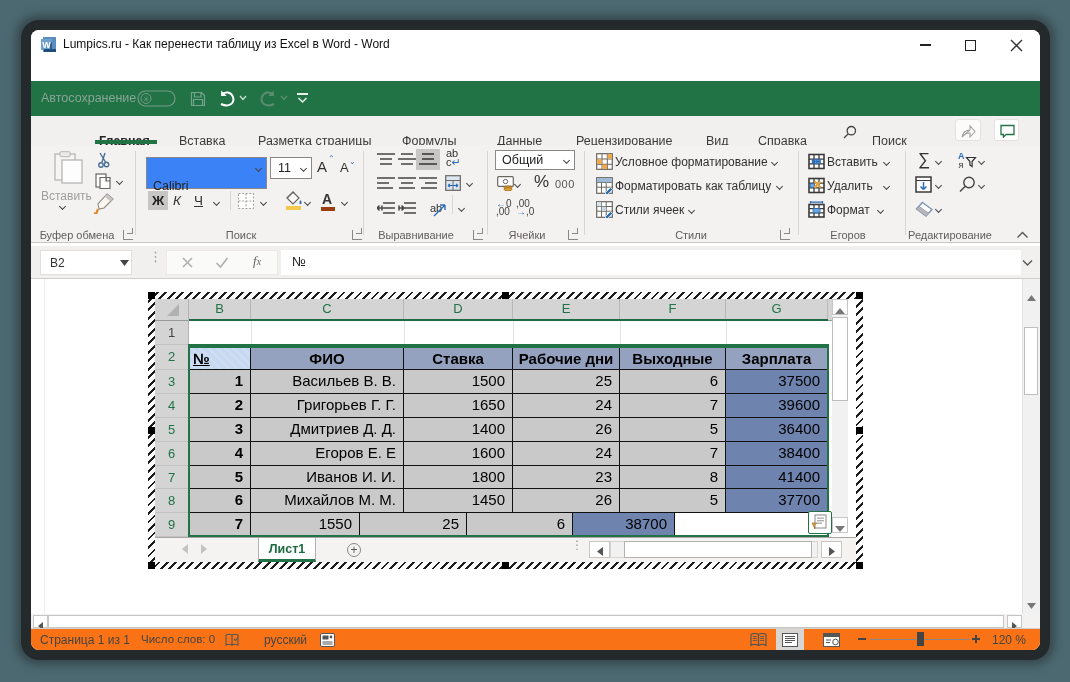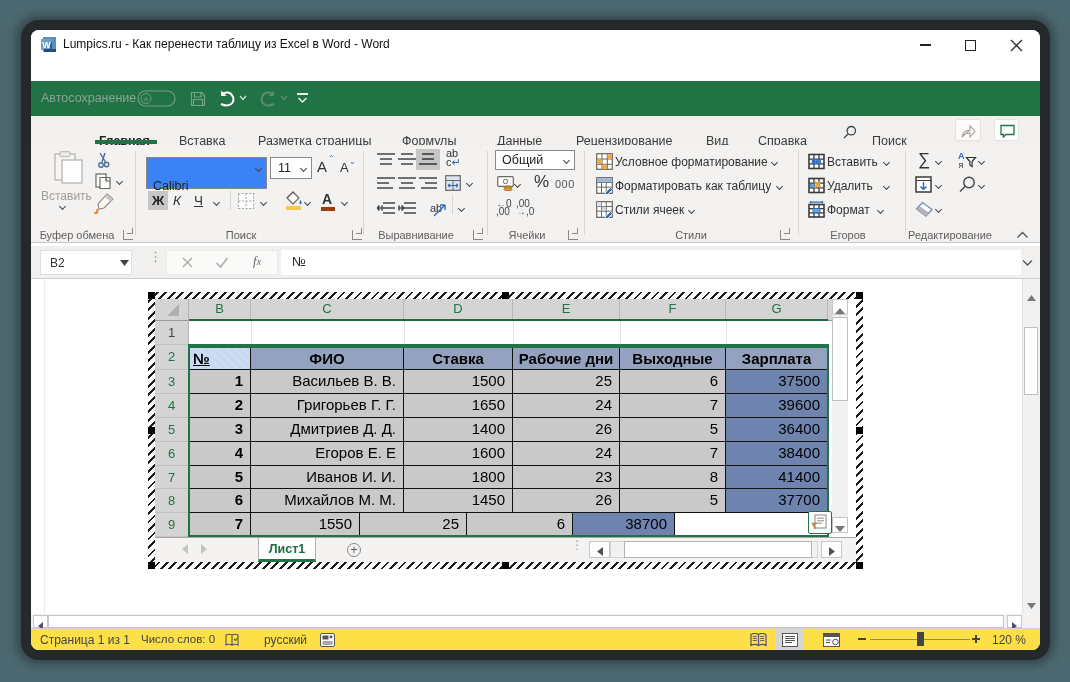--- a/index.html
+++ b/index.html
@@ -31,21 +31,21 @@
 
 #doc{left:0;top:249px;width:1009px;height:335px;background:#fff;}
 
 #xl{position:absolute;left:117px;top:13px;width:715px;height:277px;
  background:repeating-linear-gradient(135deg,#1c1c1c 0 2px,#fcfcfc 2px 6px);padding:7px;}
 #xlc{position:relative;width:701px;height:263px;background:#fff;font-size:15px;}
 #xl .hdl{position:absolute;width:7px;height:7px;background:#000;z-index:5;}
 #xlc{z-index:1;}
 
 #hscroll{left:0;top:584px;width:1009px;height:14px;background:#f3f2f1;}
-#sbar{left:0;top:598px;width:1009px;height:22px;background:#fde047;border-top:1px solid #d2d0ce;font-size:12px;color:#444;}
+#sbar{left:0;top:598px;width:1009px;height:22px;background:#f97316;border-top:1px solid #d2d0ce;font-size:12px;color:#444;}
 .arrbtn{position:absolute;background:#fff;border:1px solid #c8c6c4;text-align:center;color:#555;}
 
 .colL{position:absolute;top:0;height:20px;text-align:center;color:#217346;font-size:13px;padding-top:2px;border-right:1px solid #b8b8b8;}
 .rowL{position:absolute;left:0;width:33px;text-align:center;color:#217346;font-size:13px;line-height:23px;border-bottom:1px solid #c2c2c2;}
 .xrow{position:absolute;left:34px;display:flex;}
 .xc{height:100%;background:#c9c9c9;border-right:1px solid #111;border-bottom:1px solid #111;text-align:right;padding:2px 7px 0 4px;font-size:15px;color:#000;white-space:nowrap;overflow:hidden;}
 .xh{background:#94a2bf;text-align:center;padding:2px 2px 0 2px;}
 .xb{font-weight:bold;}
 .xg{background:#6e84ae;}
 </style></head>

